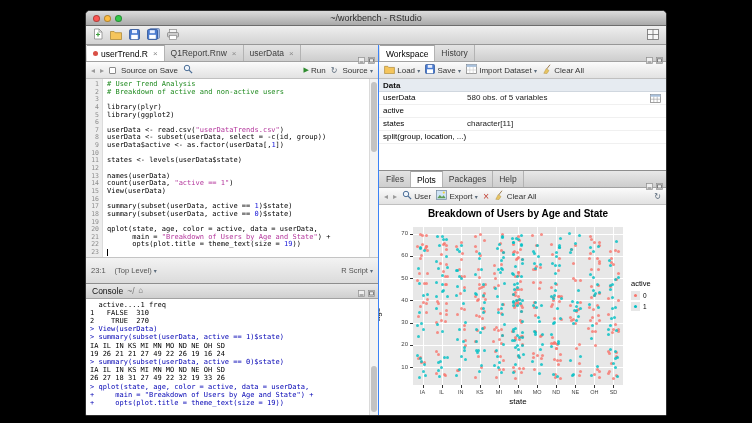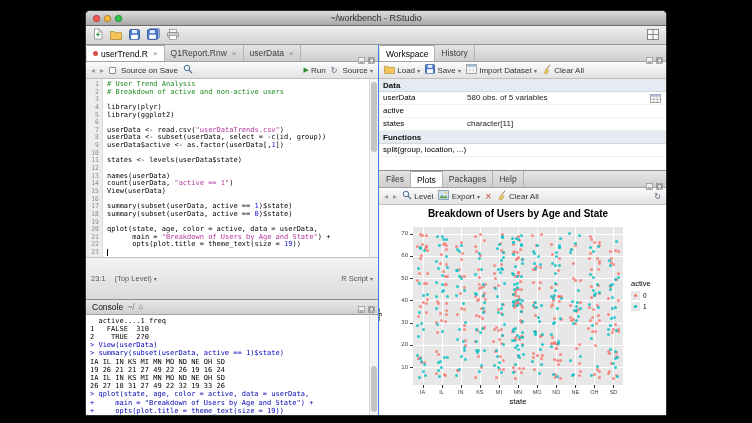--- a/index.html
+++ b/index.html
@@ -58,21 +58,21 @@
             text-align:right; padding:2px 3px 0 0; font-size:6.5px; }
   .gutter div { height:7.65px; line-height:7.65px; }
   .code { flex:1; padding:2px 0 0 4px; overflow:hidden; color:#000; }
   .code-line { height:7.65px; line-height:7.65px; white-space:pre; position:relative; }
   .tok-com{color:#1f8a1f;} .tok-str{color:#b3349b;} .tok-num{color:#1616d8;}
   .caret { display:inline-block; width:1px; height:7px; background:#000; vertical-align:middle; }
   .vscroll { flex:0 0 9px; background:#f3f3f3; border-left:1px solid #dadada; position:relative; }
   .vthumb { position:absolute; left:1px; right:1px; background:#c3c3c3; border-radius:4px; }
   
   .statusbar { flex:0 0 13px; background:linear-gradient(#f3f3f3,#dbdbdb); border-top:1px solid #c4c4c4;
-               display:flex; align-items:center; font-size:7.5px; color:#555; padding:16px 5px; gap:9px; }
+               display:flex; align-items:center; font-size:7.5px; color:#555; padding:8px 5px; gap:9px; }
   
   .console-tabbar { flex:0 0 15px; background:linear-gradient(#e8e8e8,#cfcfcf); border-bottom:1px solid #a2a2a2;
                     display:flex; align-items:center; padding:0 6px; gap:4px; font-size:8.5px; position:relative; }
   .console-title { color:#111; }
   .console-path { color:#777; }
   .console-wrap { flex:1; display:flex; min-height:0; }
   .console-body { flex:1; font-family:"DejaVu Sans Mono","Liberation Mono",monospace; font-size:7px;
                   padding:2px 0 0 4px; overflow:hidden; }
   .cline { height:8.2px; line-height:8.2px; white-space:pre; }
   .cline.input { color:#0000b4; }
@@ -291,20 +291,21 @@
         </div>
         <div class="console-wrap">
           <div class="console-body" id="console-body">
               <div class="cline output">  active....1 freq</div>
               <div class="cline output">1   FALSE  310</div>
               <div class="cline output">2    TRUE  270</div>
               <div class="cline input">&gt; View(userData)</div>
               <div class="cline input">&gt; summary(subset(userData, active == 1)$state)</div>
               <div class="cline output">IA IL IN KS MI MN MO ND NE OH SD</div>
               <div class="cline output">19 26 21 21 27 49 22 26 19 16 24</div>
+              <div class="cline input">&gt; summary(subset(userData, active == 0)$state)</div>
               <div class="cline output">IA IL IN KS MI MN MO ND NE OH SD</div>
               <div class="cline output">26 27 18 31 27 49 22 32 19 33 26</div>
               <div class="cline input">&gt; qplot(state, age, color = active, data = userData,</div>
               <div class="cline input">+     main = "Breakdown of Users by Age and State") +</div>
               <div class="cline input">+     opts(plot.title = theme_text(size = 19))</div>
             </div>
           <div class="vscroll">
               <div class="vthumb" style="bottom:3px;height:46px;"></div>
             </div>
         </div>
@@ -366,21 +367,20 @@
                   <line x1="0.5" y1="5.2" x2="10.5" y2="5.2" stroke="#9a9a9a" stroke-width="0.6"></line>
                 </svg></span>
             </div>
             <div class="ws-row">
               <span class="ws-name">active</span>
             </div>
             <div class="ws-row">
               <span class="ws-name">states</span>
               <span class="ws-value">character[11]</span>
             </div>
-            <div class="ws-header">Functions</div>
             <div class="ws-row">
               <span class="ws-name">split(group, location, ...)</span>
               <span class="ws-value"></span>
             </div>
           </div>
       </div>
 
       <div class="plots-pane">
         <div class="tabbar" id="plots-tabbar">
           <div class="pane-btns">
@@ -405,21 +405,21 @@
             <div class="tab">
               <span class="tab-label">Help</span>
             </div>
           </div>
         <div class="pane-toolbar">
           <span class="glyph dim">◂</span>
           <span class="glyph dim">▸</span>
           <span class="tbtn"><span><svg width="10" height="10" viewBox="0 0 11 11">
                   <circle cx="4.4" cy="4.4" r="3" fill="#eef4fb" stroke="#4c6e96" stroke-width="1.1"></circle>
                   <line x1="6.7" y1="6.7" x2="10" y2="10" stroke="#4c6e96" stroke-width="1.4"></line>
-                </svg></span>&nbsp;<span>Level</span></span>
+                </svg></span>&nbsp;<span>User</span></span>
           <span class="tbtn"><span><svg width="11" height="10" viewBox="0 0 11 10">
                   <rect x="0.5" y="0.5" width="10" height="9" fill="#cfe4f7" stroke="#70879c" stroke-width="0.7"></rect>
                   <path d="M1.2 8.3l2.6-3.4 2.2 2.2 1.6-1.8 2.2 3z" fill="#5f9e55"></path>
                   <circle cx="7.8" cy="2.6" r="1.1" fill="#f0d23c"></circle>
                 </svg></span>&nbsp;<span>Export</span>&nbsp;<span class="caret-glyph">▾</span></span>
           <span class="glyph red">×</span>
           <span class="tbtn"><span><svg width="10" height="10" viewBox="0 0 11 11">
                   <line x1="8.8" y1="0.8" x2="5.2" y2="5.4" stroke="#9a7b4f" stroke-width="1.1"></line>
                   <path d="M2 10.3l2.6-5.2 3.1 2-2.2 3.4z" fill="#e7c463" stroke="#b2903a" stroke-width="0.5"></path>
                 </svg></span>&nbsp;<span>Clear All</span></span>

